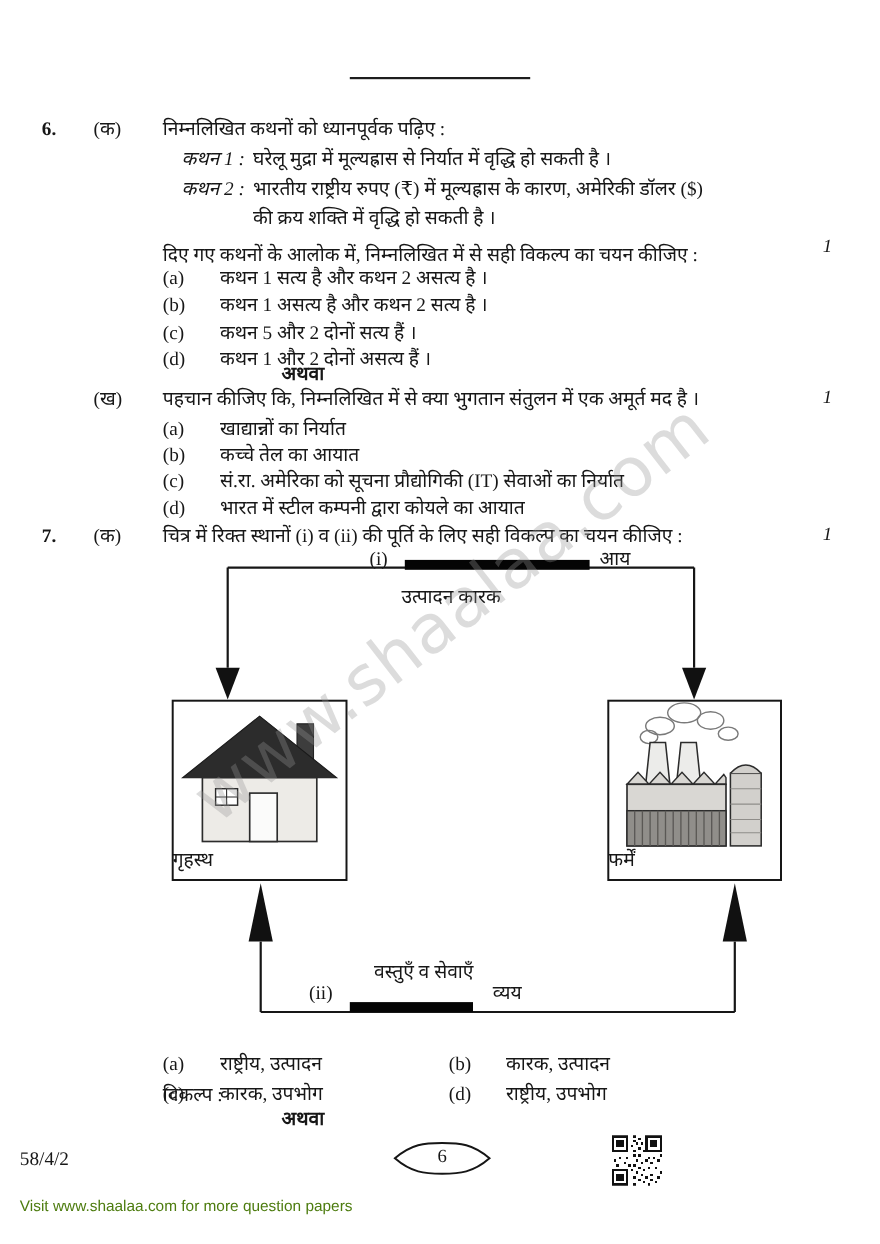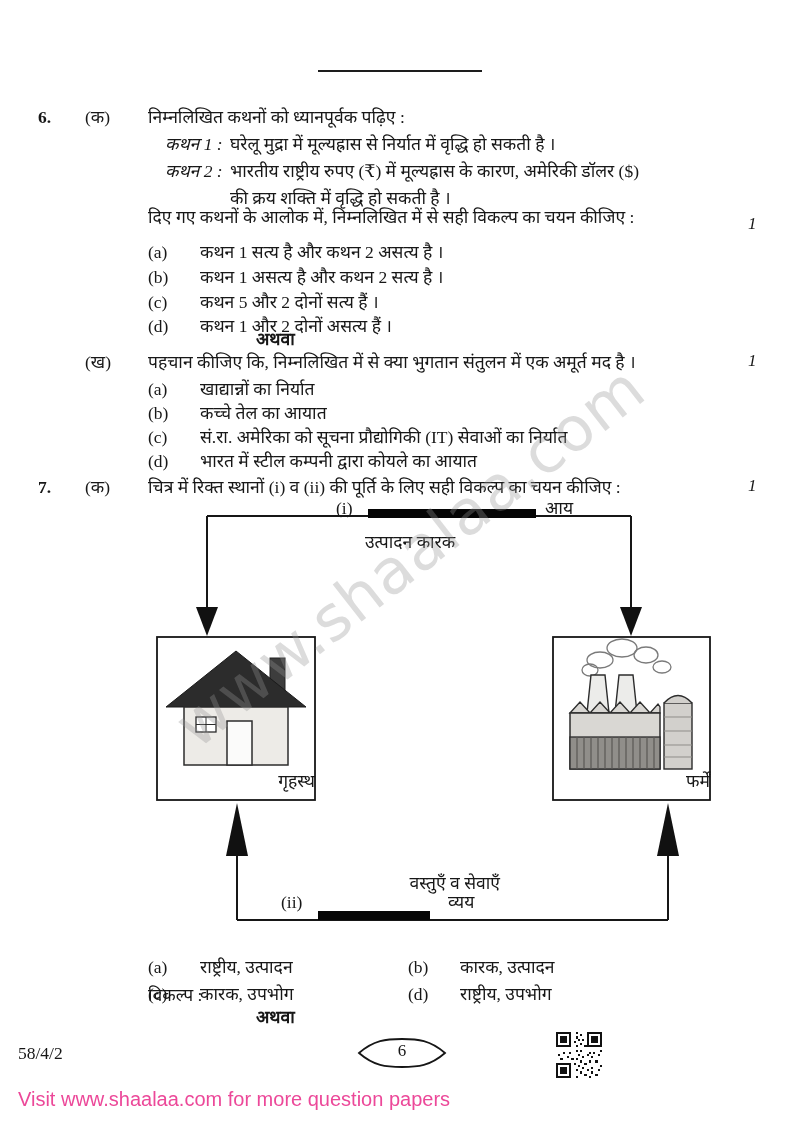--- a/index.html
+++ b/index.html
@@ -8,33 +8,33 @@
     background:#ffffff; overflow:hidden;
     font-family:"Liberation Serif","DejaVu Serif",serif;
     color:#171717;
   }
   .t { position:absolute; font-size:17.5px; line-height:1.3; white-space:nowrap; z-index:2; }
   .lab { display:inline-block; }
   .w47{width:47px} .w52{width:52px} .w63{width:63px} .w65{width:65px} .w208{width:208px}
   .bold{font-weight:700} .ital{font-style:italic}
   .marks { position:absolute; left:748px; font-size:17px; font-style:italic; z-index:2; }
   .divider { position:absolute; left:318px; top:70px; width:164px; height:2px; background:#1d1d1d; }
-  .center { text-align:right; }
+  .center { text-align:left; }
   .diagram-svg { position:absolute; left:0; top:495px; z-index:1; }
   .watermark {
     position:absolute; left:100px; top:520px; width:620px; text-align:center;
     transform:rotate(-38deg); transform-origin:center;
     font-family:"DejaVu Sans","Liberation Sans",sans-serif;
     font-size:62px; letter-spacing:1px; color:rgba(150,150,150,0.33);
     z-index:3; pointer-events:none; white-space:nowrap;
   }
   .footer-note {
     position:absolute; left:18px; top:1088px;
     font-family:"Liberation Sans","DejaVu Sans",sans-serif;
-    font-size:20px; color:#ec4899; z-index:2;
+    font-size:14px; color:#4d7c0f; z-index:2;
   }
   .badge-num { position:absolute; left:356px; top:1041px; width:92px; text-align:center; font-size:17px; z-index:3; }
   .abs { position:absolute; z-index:2; }
 </style>
 </head>
 <body>
 
 <div class="page">
 
   <div class="divider"></div>
@@ -48,21 +48,21 @@
   </div>
 
   <div class="t" style="left:165px; top:160px">
     <span class="lab w65 ital">कथन 2 :</span><span>भारतीय राष्ट्रीय रुपए (₹) में मूल्यह्रास के कारण, अमेरिकी डॉलर ($)</span>
   </div>
 
   <div class="t" style="left:230px; top:187px">
     <span>की क्रय शक्ति में वृद्धि हो सकती है ।</span>
   </div>
 
-  <div class="t" style="left:148px; top:206px">दिए गए कथनों के आलोक में, निम्नलिखित में से सही विकल्प का चयन कीजिए :</div>
+  <div class="t" style="left:148px; top:220px">दिए गए कथनों के आलोक में, निम्नलिखित में से सही विकल्प का चयन कीजिए :</div>
   <div class="marks" style="top:214px">1</div>
 
   <div class="t" style="left:148px; top:241px">
     <span class="lab w52">(a)</span><span>कथन 1 सत्य है और कथन 2 असत्य है ।</span>
   </div>
   <div class="t" style="left:148px; top:266px">
     <span class="lab w52">(b)</span><span>कथन 1 असत्य है और कथन 2 सत्य है ।</span>
   </div>
   <div class="t" style="left:148px; top:291px">
     <span class="lab w52">(c)</span><span>कथन 5 और 2 दोनों सत्य हैं ।</span>

